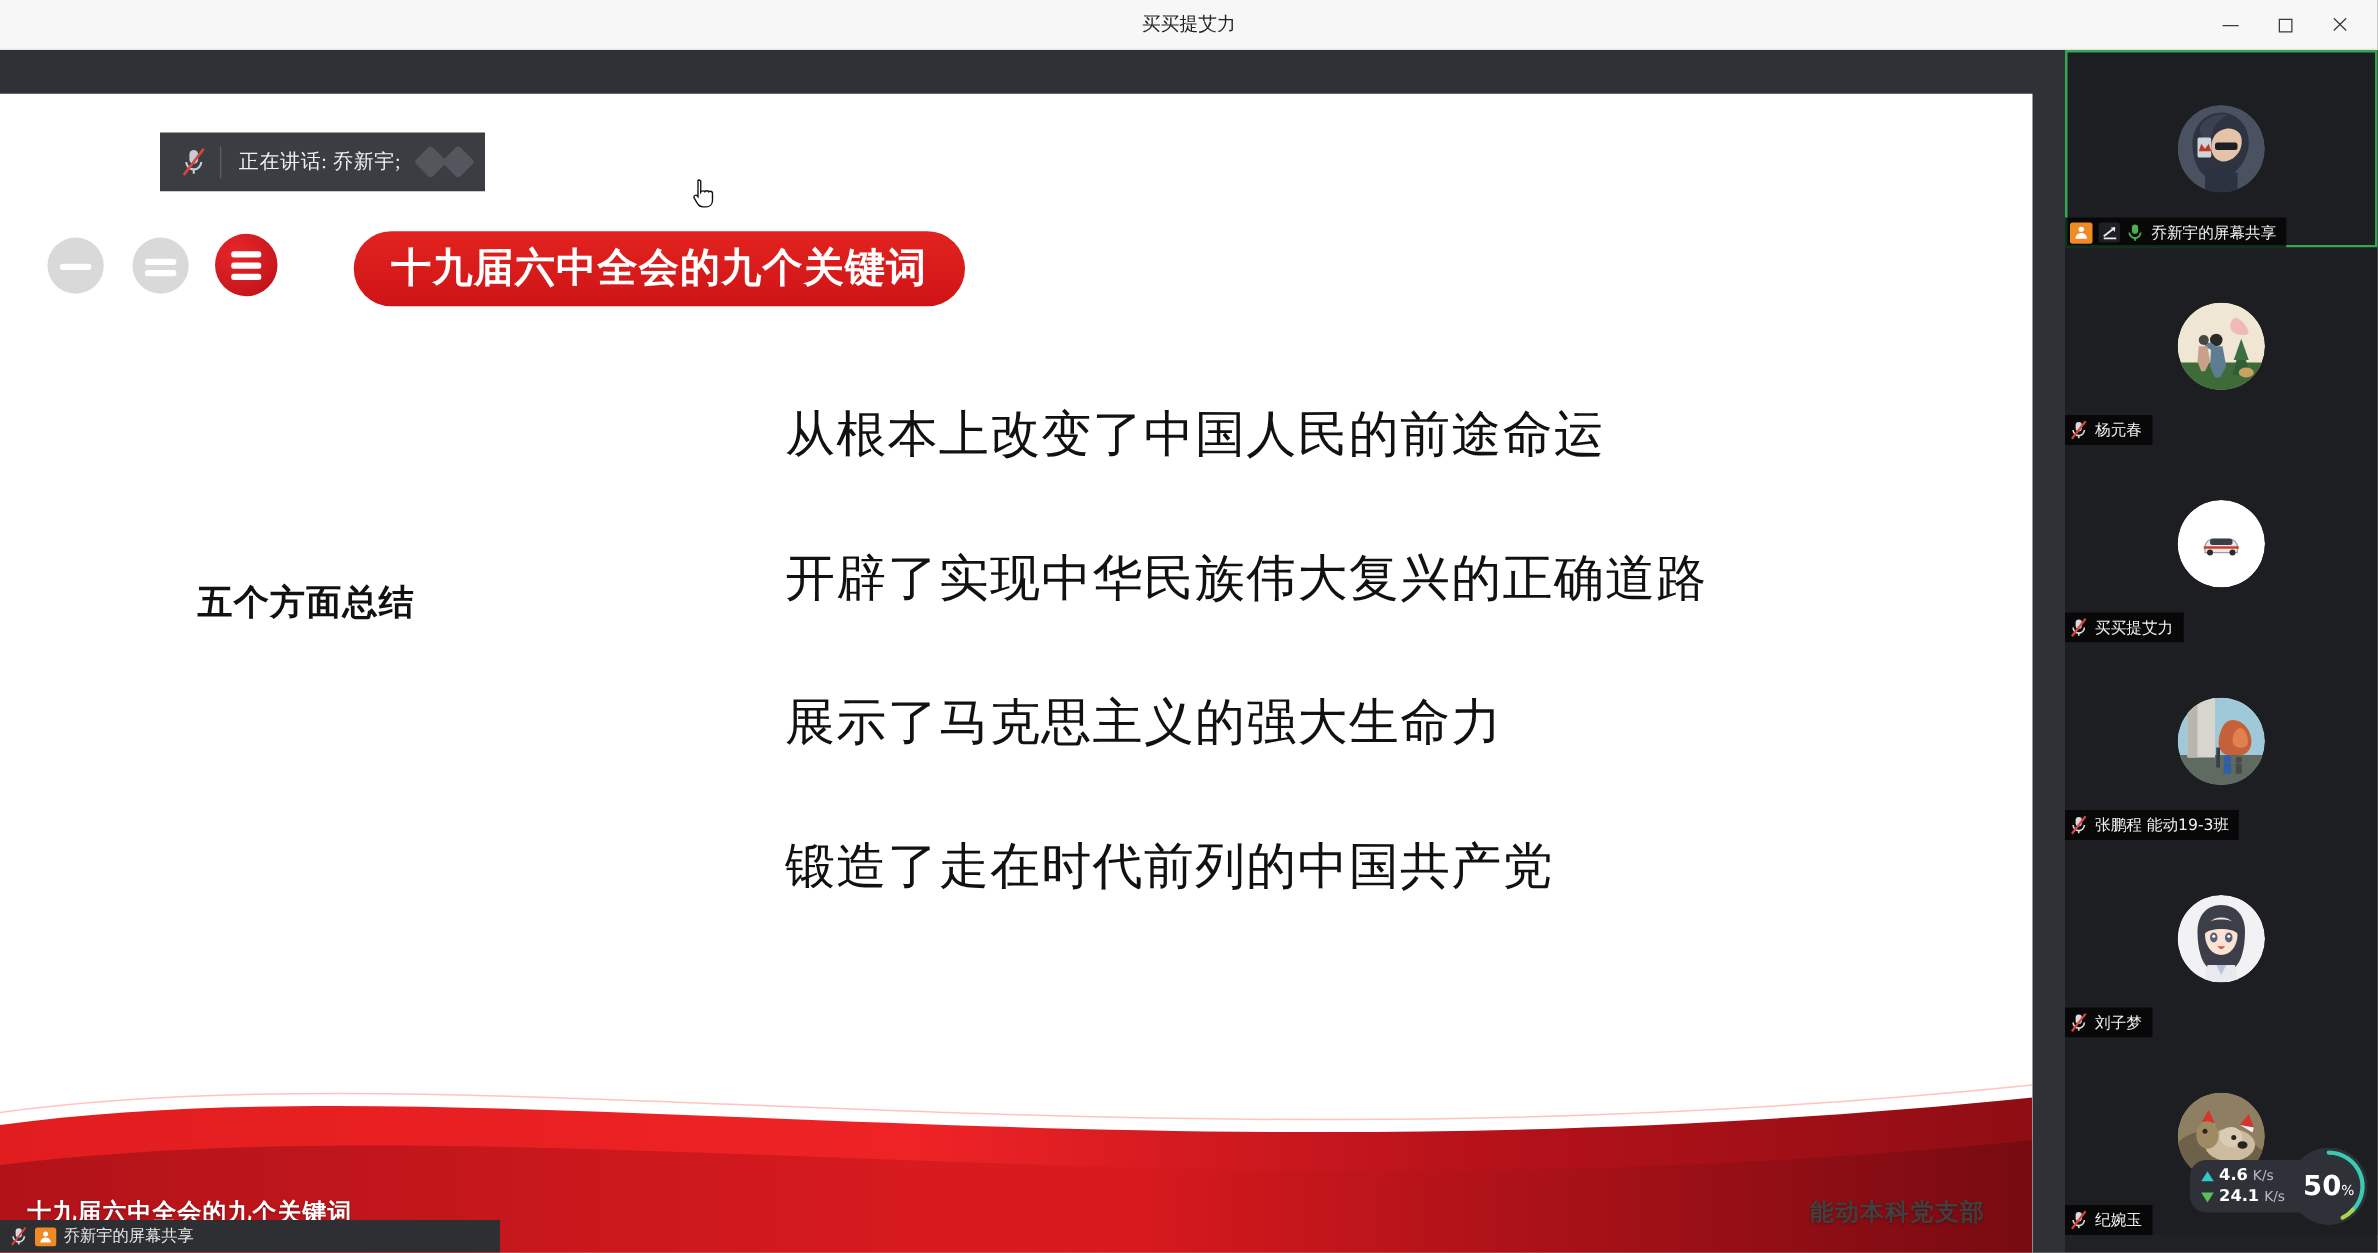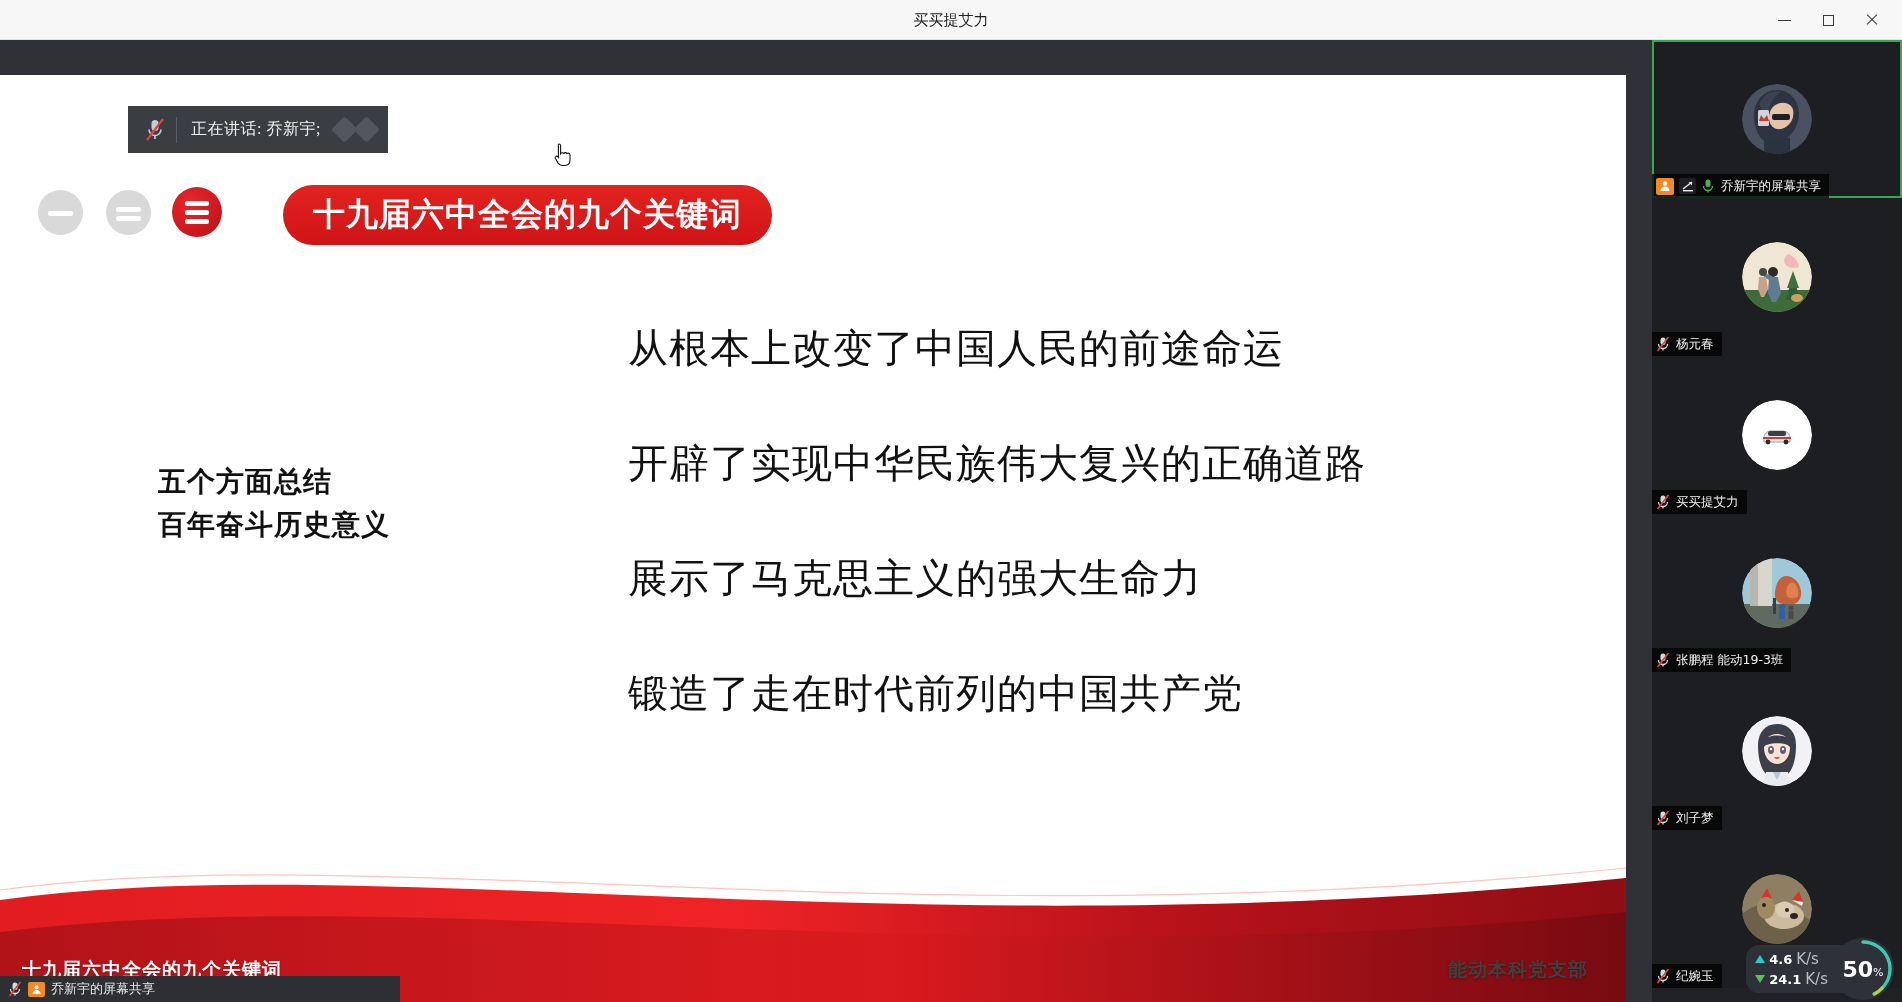--- a/index.html
+++ b/index.html
@@ -155,30 +155,30 @@
     font-family:"DejaVu Sans","Liberation Sans",sans-serif;
   }
   .host-badge { width:18px; height:17px; background:#f08a24; border-radius:2px;
                 display:flex; align-items:center; justify-content:center; flex:0 0 auto;}
   .share-ico { width:17px; height:16px; background:#1e1f22; border-radius:2px;
                display:flex; align-items:center; justify-content:center; flex:0 0 auto;}
   .mic-ico { width:15px; height:17px; position:relative; flex:0 0 auto; }
 
   
   .netwidget {
-    position:absolute; right:8px; bottom:2px; display:flex; align-items:center; z-index:25;
+    position:absolute; right:8px; bottom:22px; display:flex; align-items:center; z-index:25;
   }
   .net-speeds {
     background:#2e3238; border-radius:13px; padding:5px 34px 5px 9px;
     display:flex; flex-direction:column; gap:2px; margin-right:-30px;
   }
   .net-row { display:flex; align-items:center; gap:4px; }
   .net-val { color:#fff; font-size:13px; font-weight:700;
              font-family:"DejaVu Sans","Liberation Sans",sans-serif; }
-  .net-unit { color:#b9bdc4; font-size:15px;
+  .net-unit { color:#b9bdc4; font-size:11px;
               font-family:"DejaVu Sans","Liberation Sans",sans-serif; }
   .arrow-up, .arrow-dn { width:0; height:0; border-left:5px solid transparent; border-right:5px solid transparent; }
   .arrow-up { border-bottom:8px solid #2fc9c9; }
   .arrow-dn { border-top:8px solid #5bbf5b; }
   .gauge { position:relative; width:62px; height:62px; }
   .gauge-label {
     position:absolute; left:0; top:0; width:62px; height:62px;
     display:flex; align-items:center; justify-content:center;
     color:#fff; font-size:22px; font-weight:700;
     font-family:"DejaVu Sans","Liberation Sans",sans-serif;
@@ -218,21 +218,20 @@
     <div class="deco deco3">
         <span class="bar bar-a"></span>
         <span class="bar bar-b"></span>
         <span class="bar bar-c"></span>
       </div>
 
     <div class="title-pill">十九届六中全会的九个关键词</div>
 
     <div class="left-block">
       <div class="left-line">五个方面总结</div>
-      <div class="left-line">百年奋斗历史意义</div>
     </div>
 
     <div class="right-block">
       <div class="right-line">从根本上改变了中国人民的前途命运</div>
       <div class="right-line">开辟了实现中华民族伟大复兴的正确道路</div>
       <div class="right-line">展示了马克思主义的强大生命力</div>
       <div class="right-line">锻造了走在时代前列的中国共产党</div>
     </div>
 
     <div class="ribbon">

